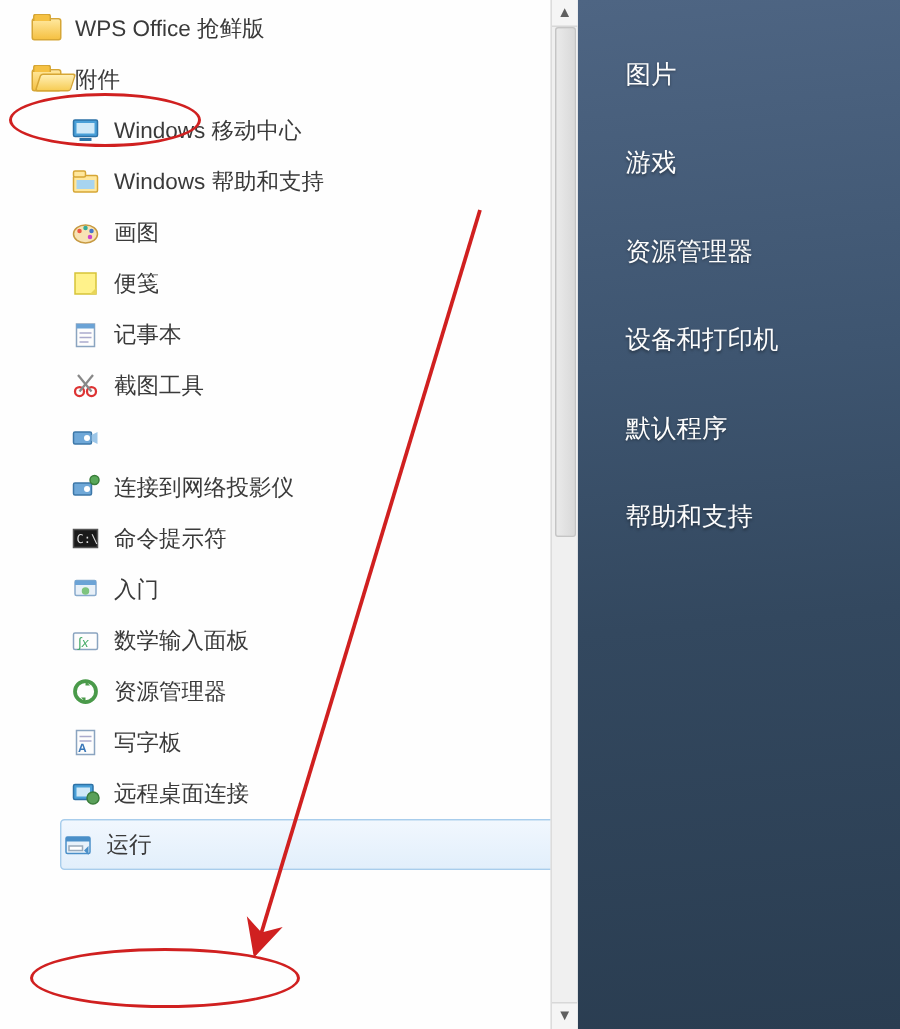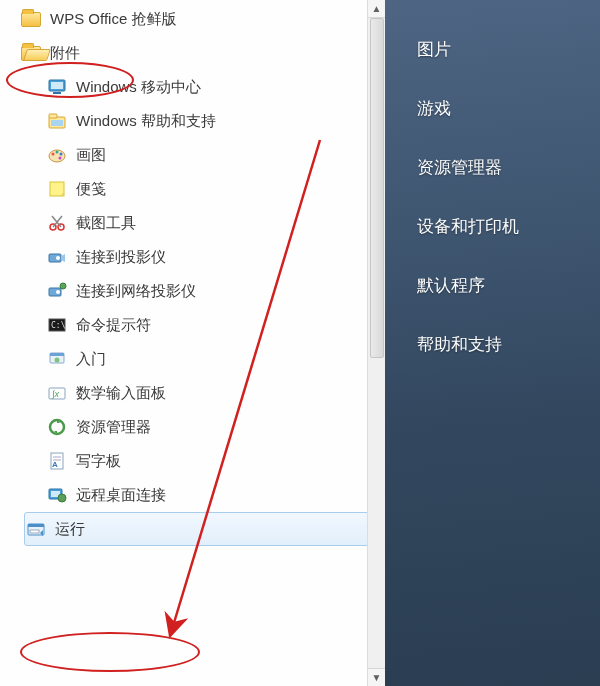--- a/index.html
+++ b/index.html
@@ -29,21 +29,21 @@
       height: 34px;
       gap: 8px;
       color: #3a3a3a;
       cursor: default;
       position: relative;
     }
     .item.selected {
       background: linear-gradient(#f1f7fe, #e2effb);
       border: 1px solid #a8cdec;
       border-radius: 3px;
-      margin-left: 24px;
+      margin-left: 40px;
       padding-left: 2px;
       margin-right: 6px;
     }
     .item.selected.tree-level2 { padding-left: 0; }
     .icon {
       width: 22px;
       height: 22px;
       flex-shrink: 0;
       display: flex;
       align-items: center;
@@ -192,37 +192,48 @@
           <svg width="20" height="20">
             <rect x="3" y="3" width="14" height="14" fill="#fff28a" stroke="#d6c338"></rect>
             <path d="M13 17 L17 13 L17 17 Z" fill="#e8d558"></path>
           </svg>
         </span>
         <span class="label">便笺</span>
       </div>
     <div class="item tree-level2">
         <span class="icon">
           <svg width="20" height="20">
+            <rect x="4" y="3" width="12" height="15" fill="#fdfdfd" stroke="#8aa4c0"></rect>
+            <rect x="4" y="3" width="12" height="3" fill="#6ba3d6"></rect>
+            <line x1="6" y1="9" x2="14" y2="9" stroke="#aac"></line>
+            <line x1="6" y1="12" x2="14" y2="12" stroke="#aac"></line>
+            <line x1="6" y1="15" x2="12" y2="15" stroke="#aac"></line>
+          </svg>
+        </span>
+        <span class="label">记事本</span>
+      </div>
+    <div class="item tree-level2">
+        <span class="icon">
+          <svg width="20" height="20">
             <circle cx="6" cy="14" r="3" fill="none" stroke="#d33" stroke-width="1.5"></circle>
             <circle cx="14" cy="14" r="3" fill="none" stroke="#d33" stroke-width="1.5"></circle>
             <line x1="6" y1="14" x2="15" y2="3" stroke="#888" stroke-width="1.5"></line>
             <line x1="14" y1="14" x2="5" y2="3" stroke="#888" stroke-width="1.5"></line>
           </svg>
         </span>
         <span class="label">截图工具</span>
       </div>
     <div class="item tree-level2">
         <span class="icon">
           <svg width="20" height="20">
             <rect x="2" y="7" width="12" height="8" rx="1" fill="#6fa8d8" stroke="#3c77a8"></rect>
             <circle cx="11" cy="11" r="2" fill="#fff"></circle>
             <path d="M14 9 L18 7 L18 15 L14 13 Z" fill="#9cc6e8"></path>
           </svg>
         </span>
-        <span class="label">连接到投影仪</span>
       </div>
     <div class="item tree-level2">
         <span class="icon">
           <svg width="20" height="20">
             <rect x="2" y="7" width="12" height="8" rx="1" fill="#6fa8d8" stroke="#3c77a8"></rect>
             <circle cx="11" cy="11" r="2" fill="#fff"></circle>
             <circle cx="16" cy="5" r="3" fill="#59a859" stroke="#3a7d3a"></circle>
           </svg>
         </span>
         <span class="label">连接到网络投影仪</span>

